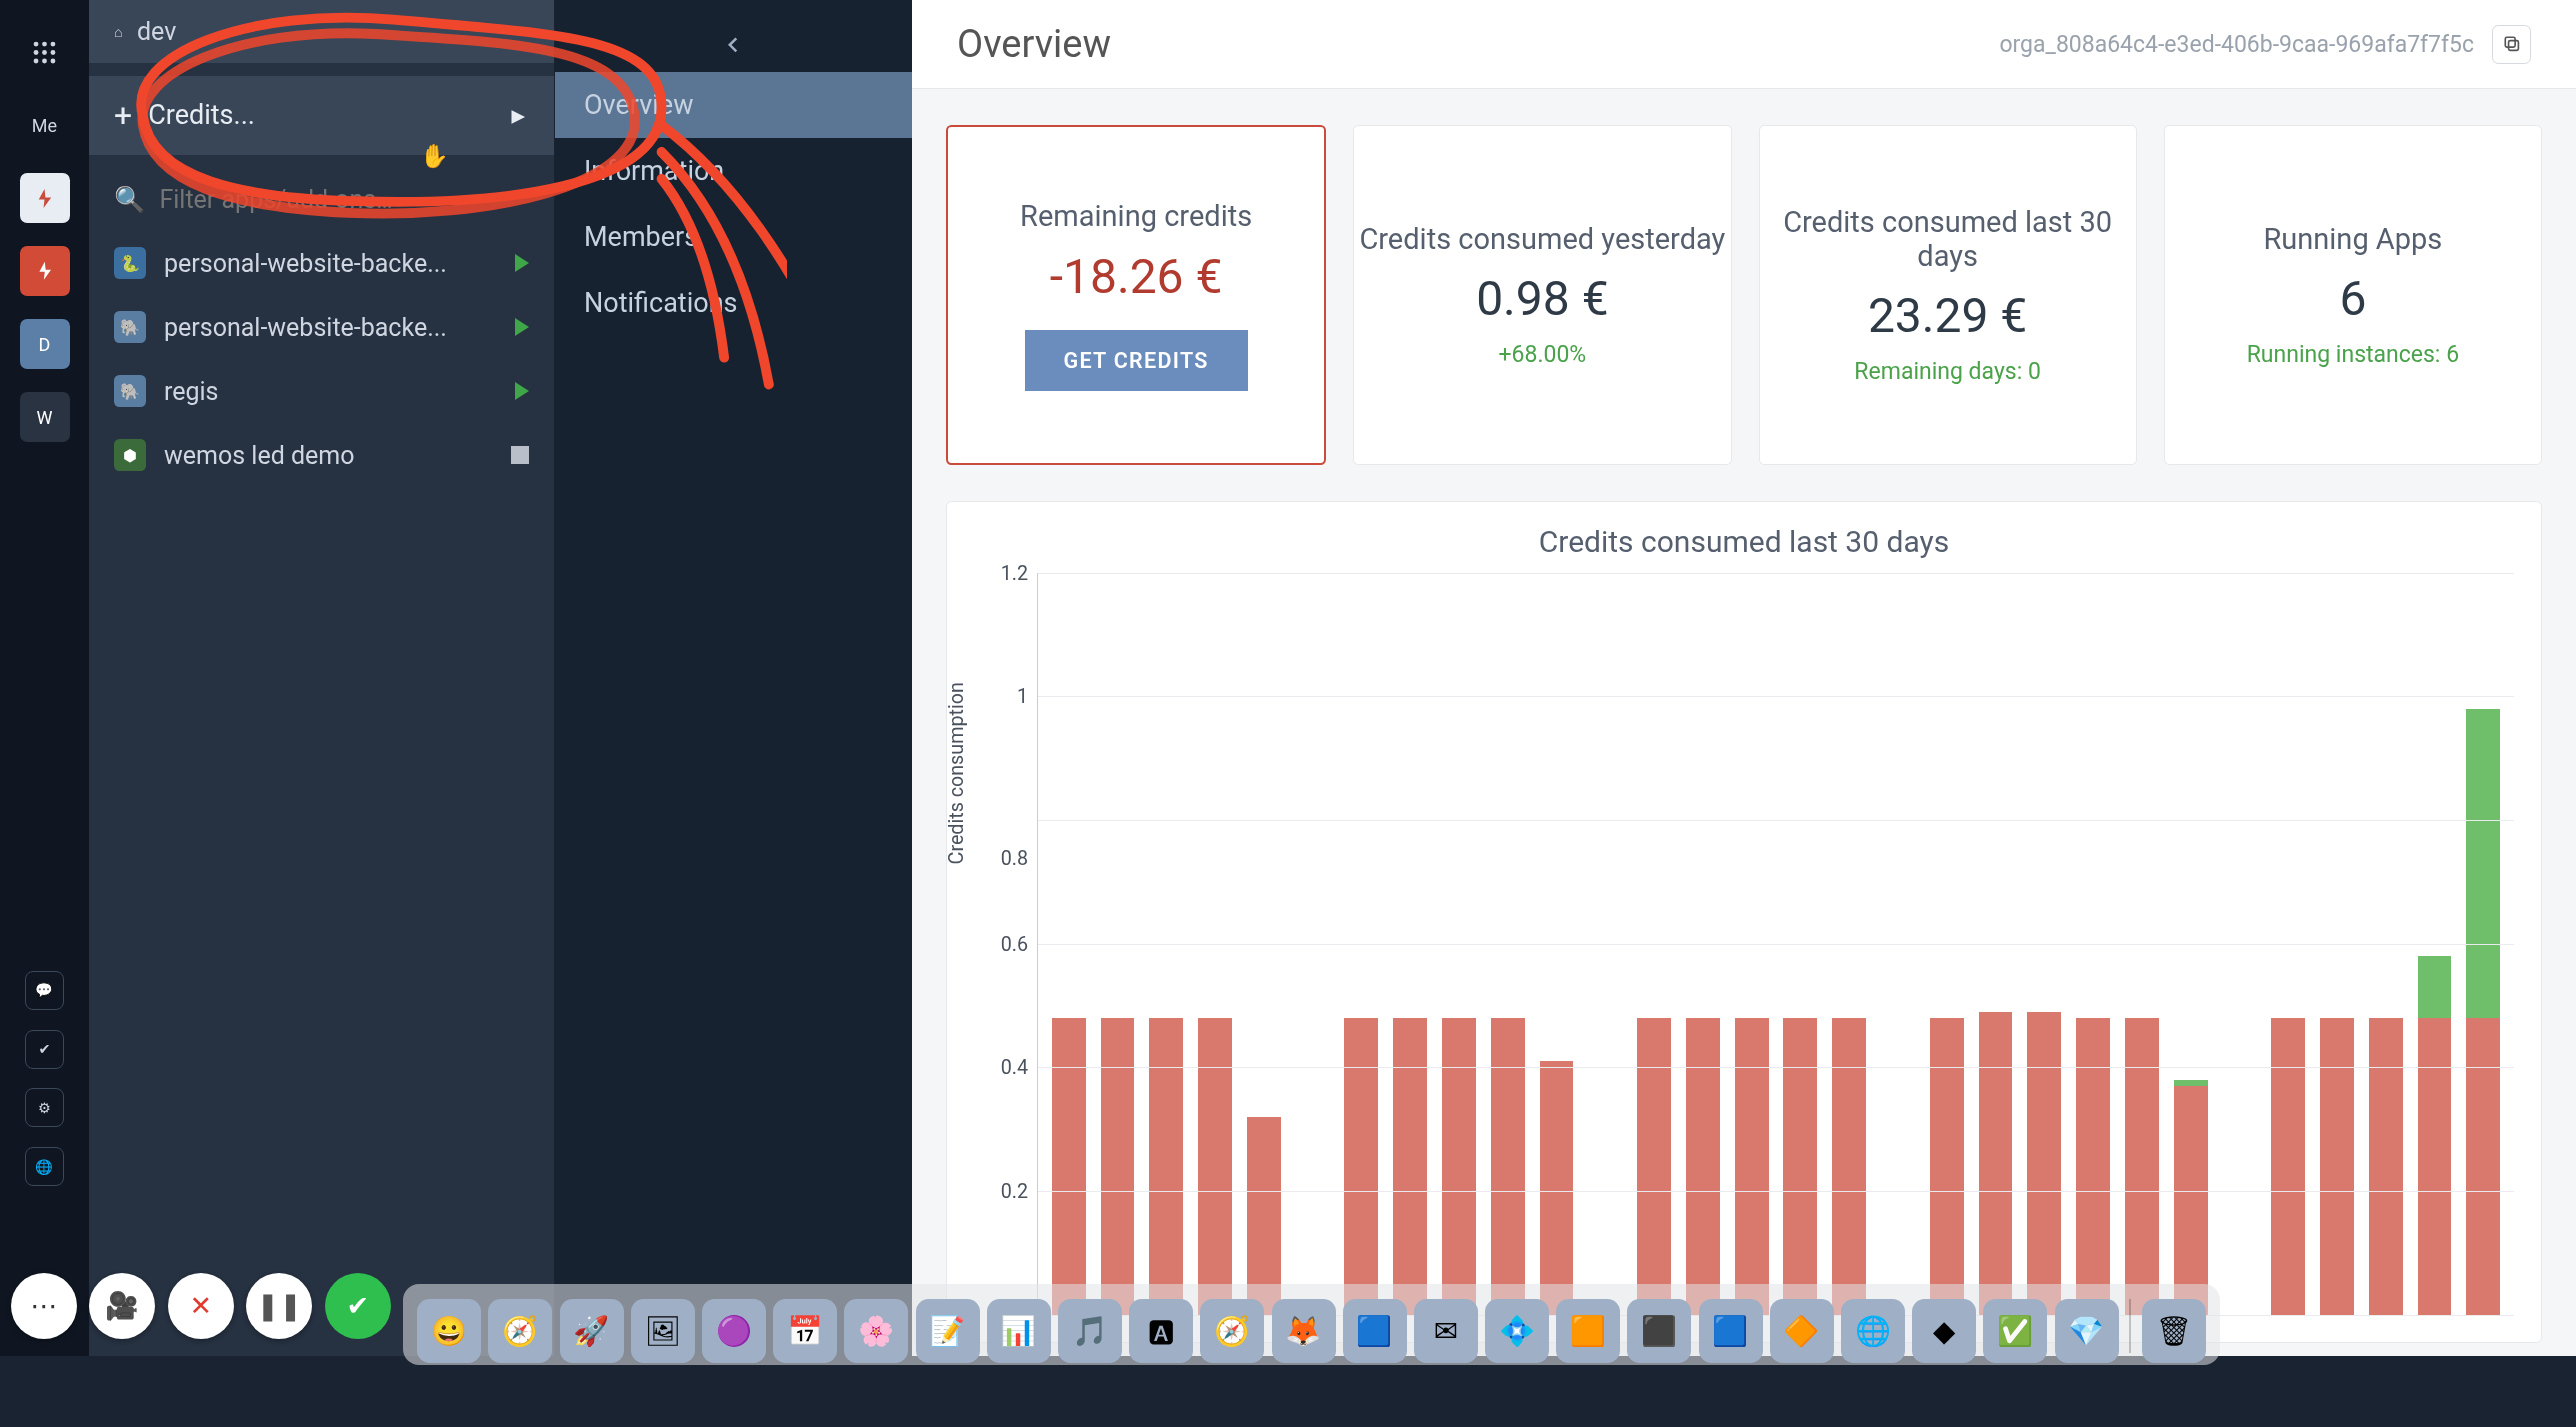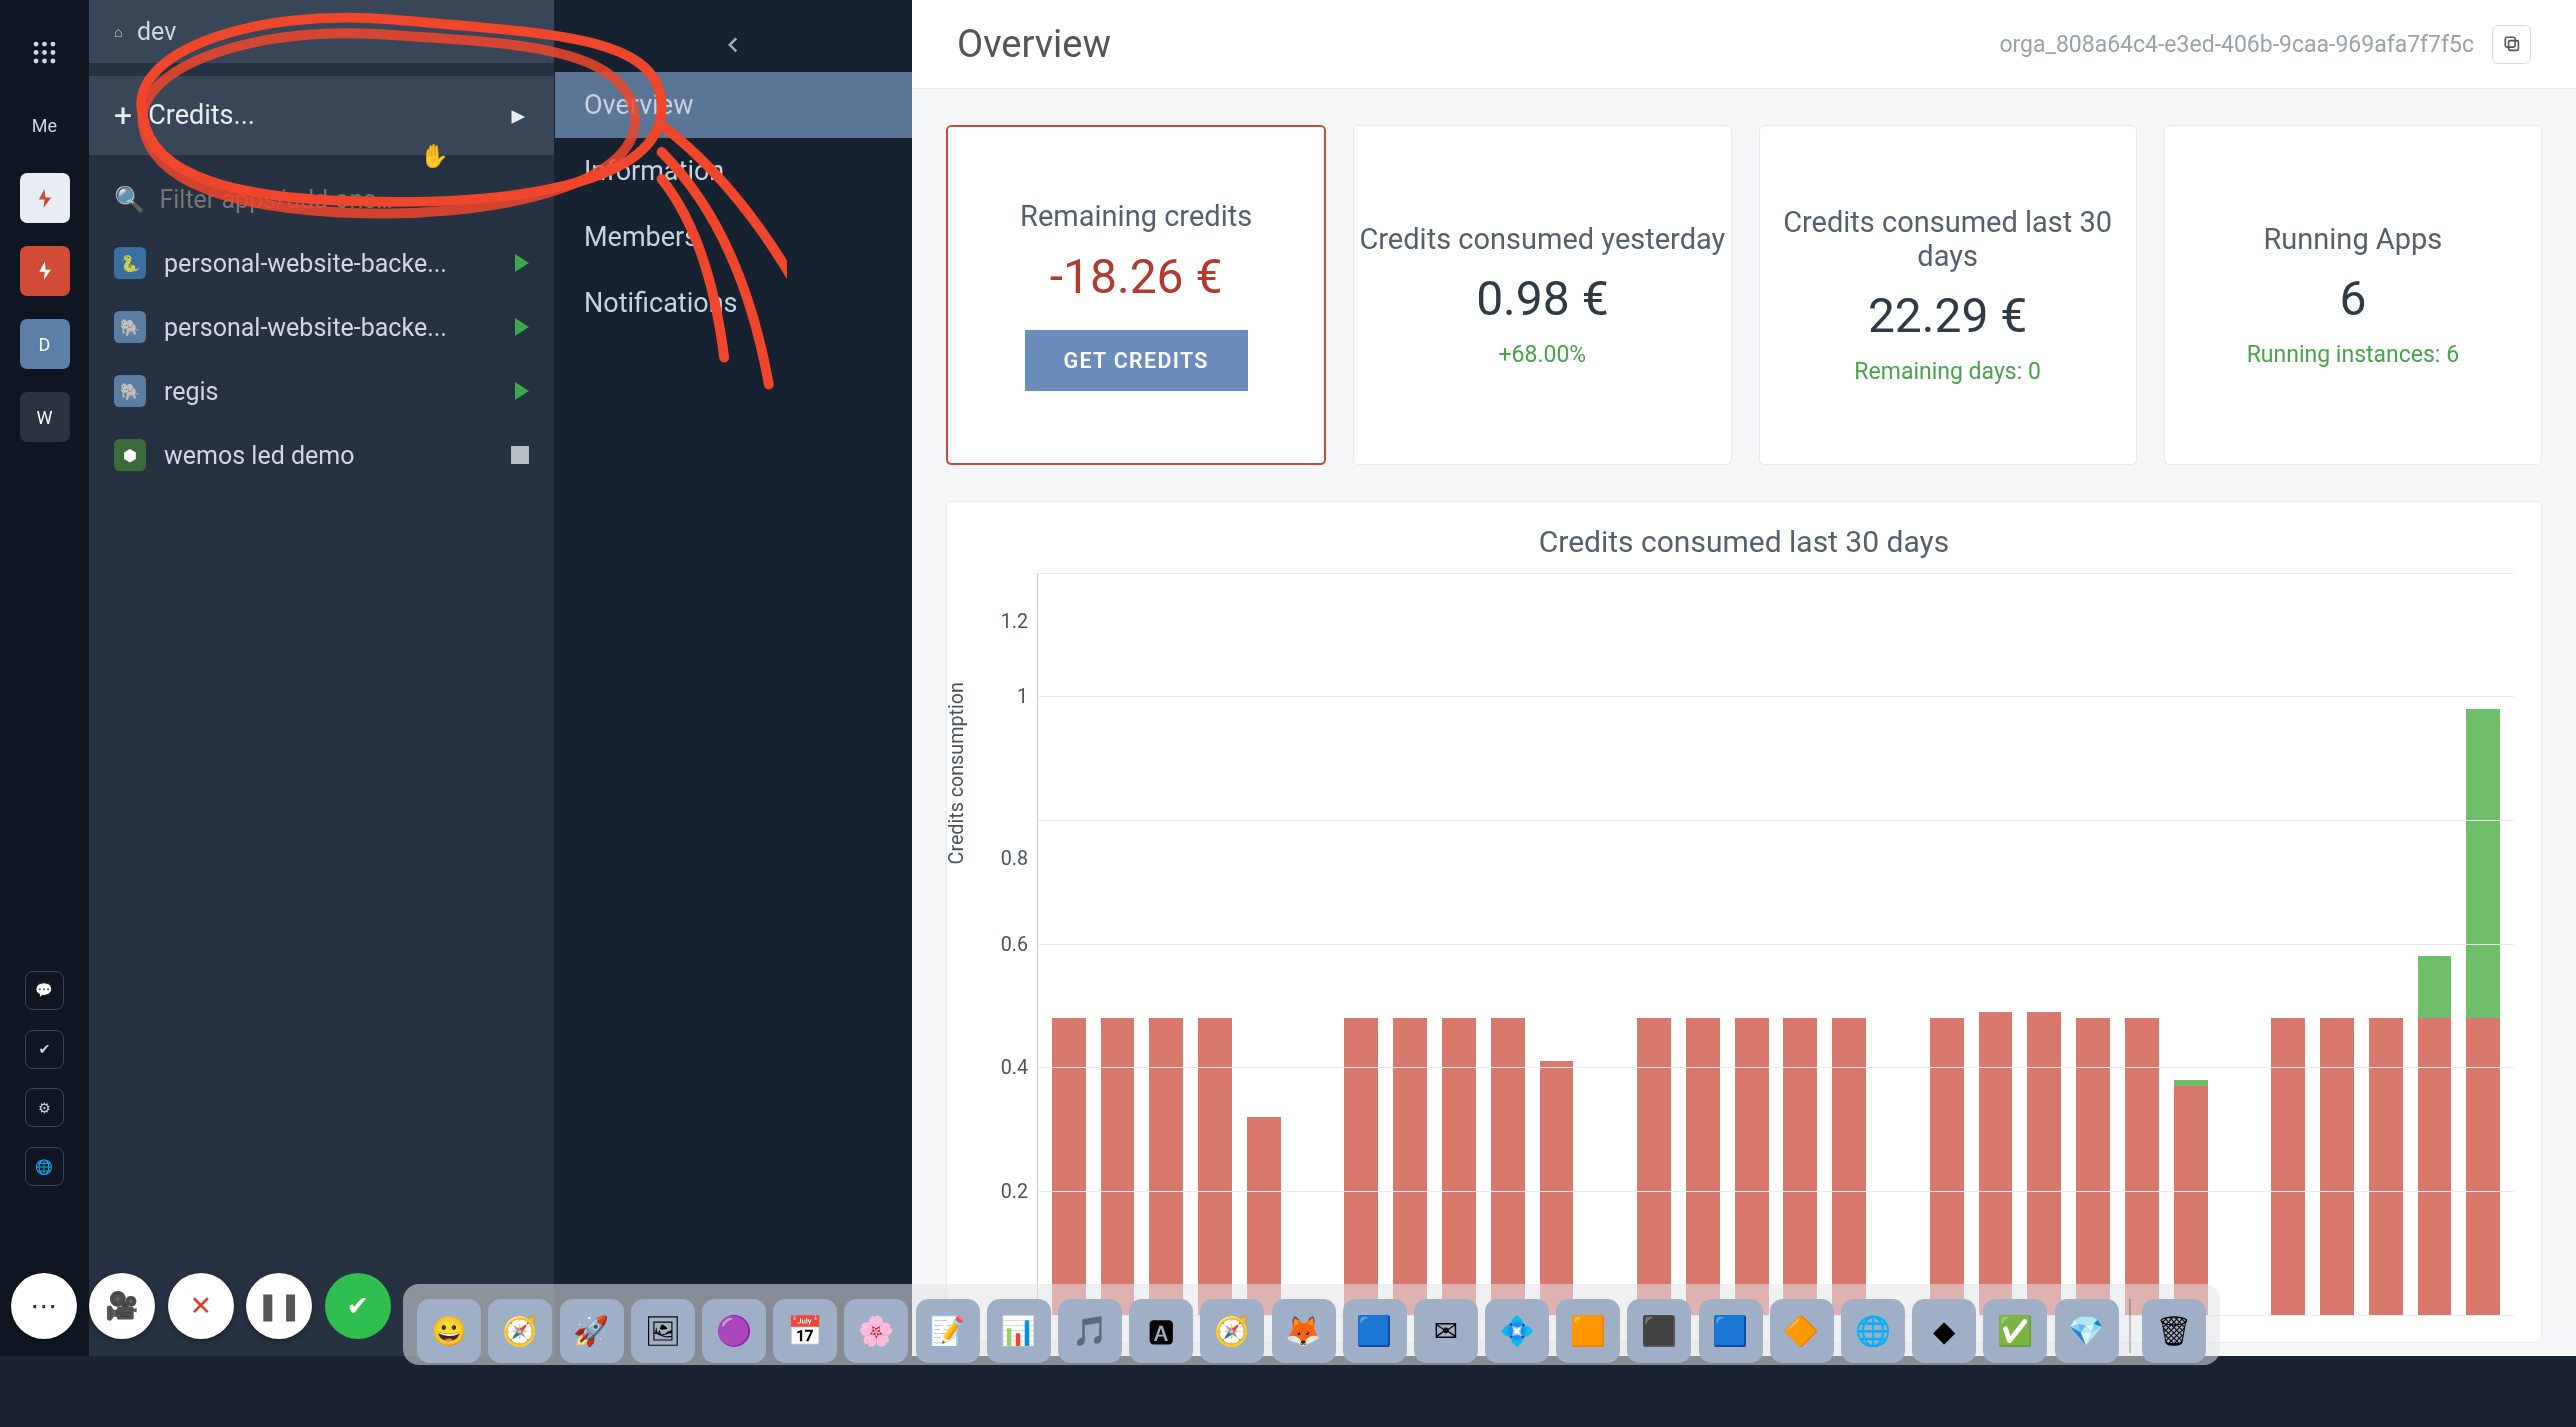--- a/index.html
+++ b/index.html
@@ -211,42 +211,42 @@
           <div class="value">-18.26 €</div>
           <button class="get-credits">GET CREDITS</button>
         </div>
         <div class="card">
           <div class="label">Credits consumed yesterday</div>
           <div class="value">0.98 €</div>
           <div class="sub">+68.00%</div>
         </div>
         <div class="card">
           <div class="label">Credits consumed last 30 days</div>
-          <div class="value">22.29 €</div>
+          <div class="value">23.29 €</div>
           <div class="sub">Remaining days: 0</div>
         </div>
         <div class="card">
           <div class="label">Running Apps</div>
           <div class="value">6</div>
           <div class="sub">Running instances: 6</div>
         </div>
       </div>
 
     <div class="chart-wrap">
       <div class="chart-title">Credits consumed last 30 days</div>
       <div class="chart">
         <div class="y-label">Credits consumption</div>
         <div class="y-axis" id="y-axis">
             <div class="y-tick" style="top: 100%;">0</div>
             <div class="y-tick" style="top: 83.3333%;">0.2</div>
             <div class="y-tick" style="top: 66.6667%;">0.4</div>
             <div class="y-tick" style="top: 50%;">0.6</div>
             <div class="y-tick" style="top: 33.3333%; margin-top: 38px;">0.8</div>
             <div class="y-tick" style="top: 16.6667%;">1</div>
-            <div class="y-tick" style="top: 0%; margin-top: 48px;">1.2</div>
+            <div class="y-tick" style="top: 0%;">1.2</div>
           </div>
         <div class="plot" id="plot">
           <div class="bars" id="bars">
               <div class="bar-slot">
                 <div class="bar-seg bar-red" style="height: 40%;"></div>
               </div>
               <div class="bar-slot">
                 <div class="bar-seg bar-red" style="height: 40%;"></div>
               </div>
               <div class="bar-slot">

